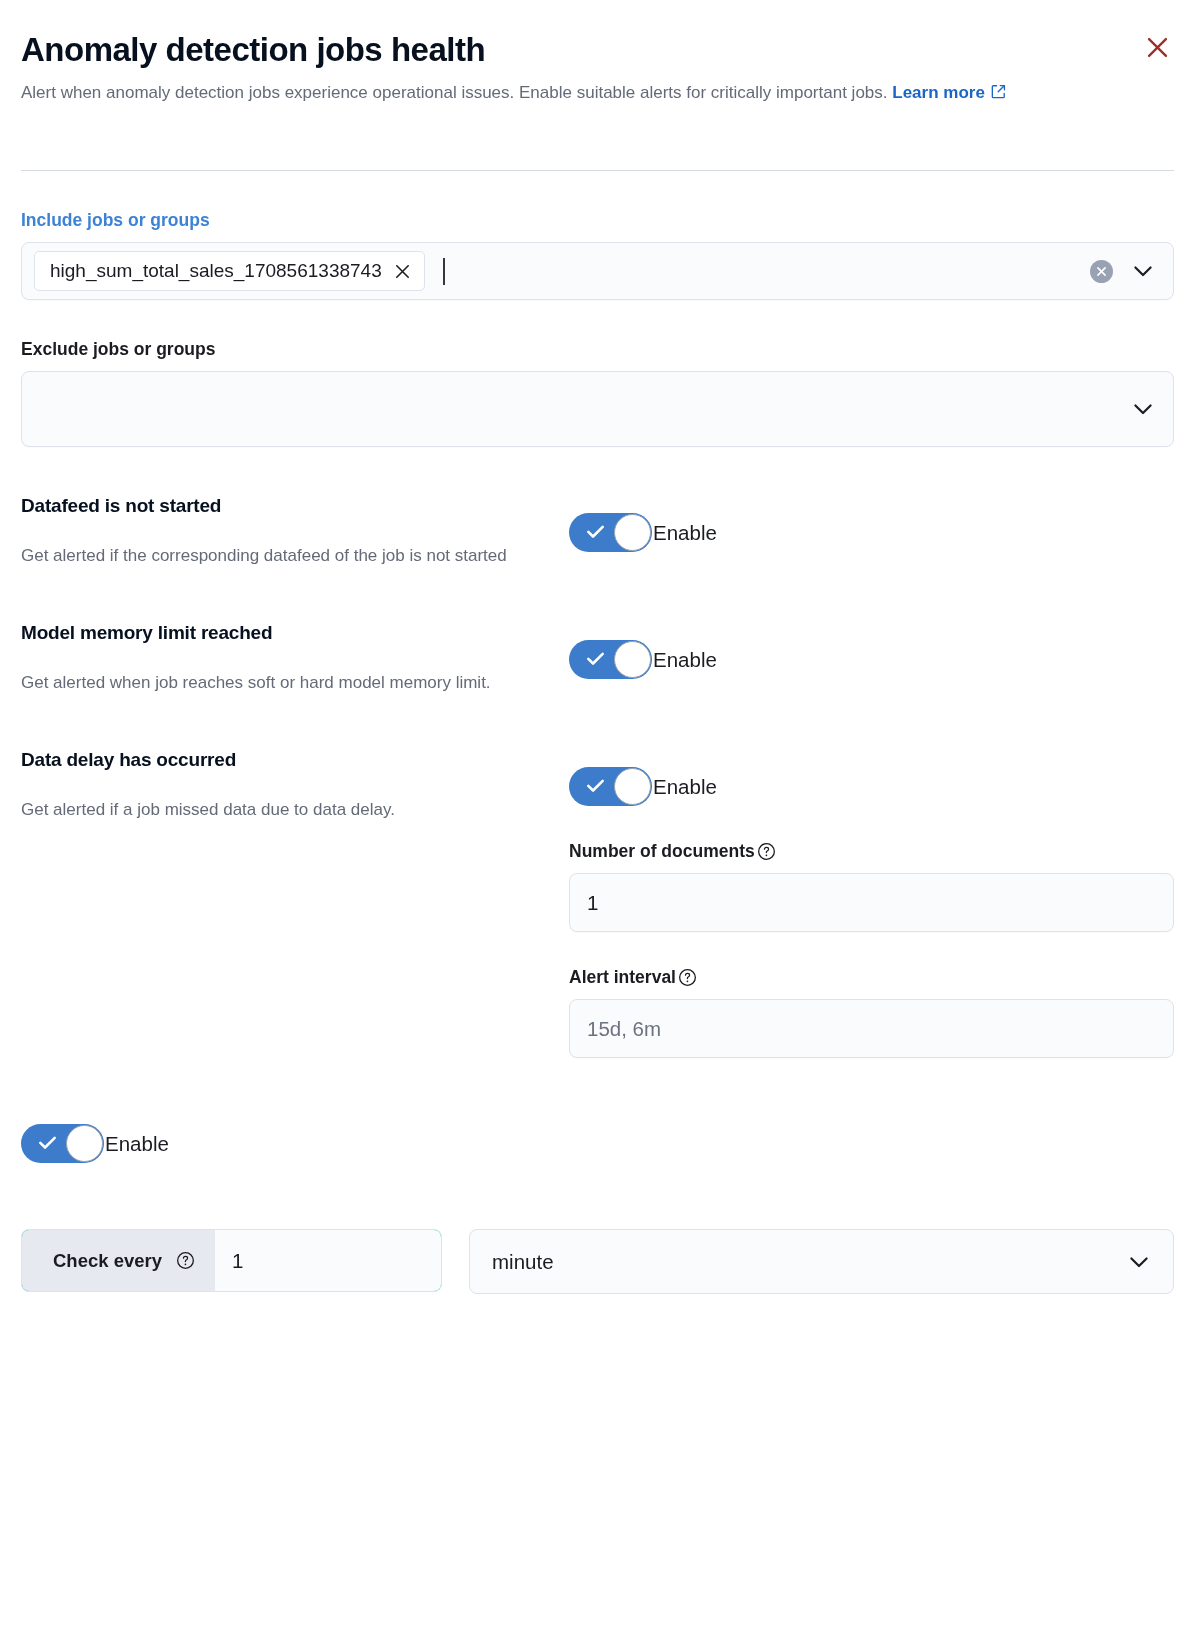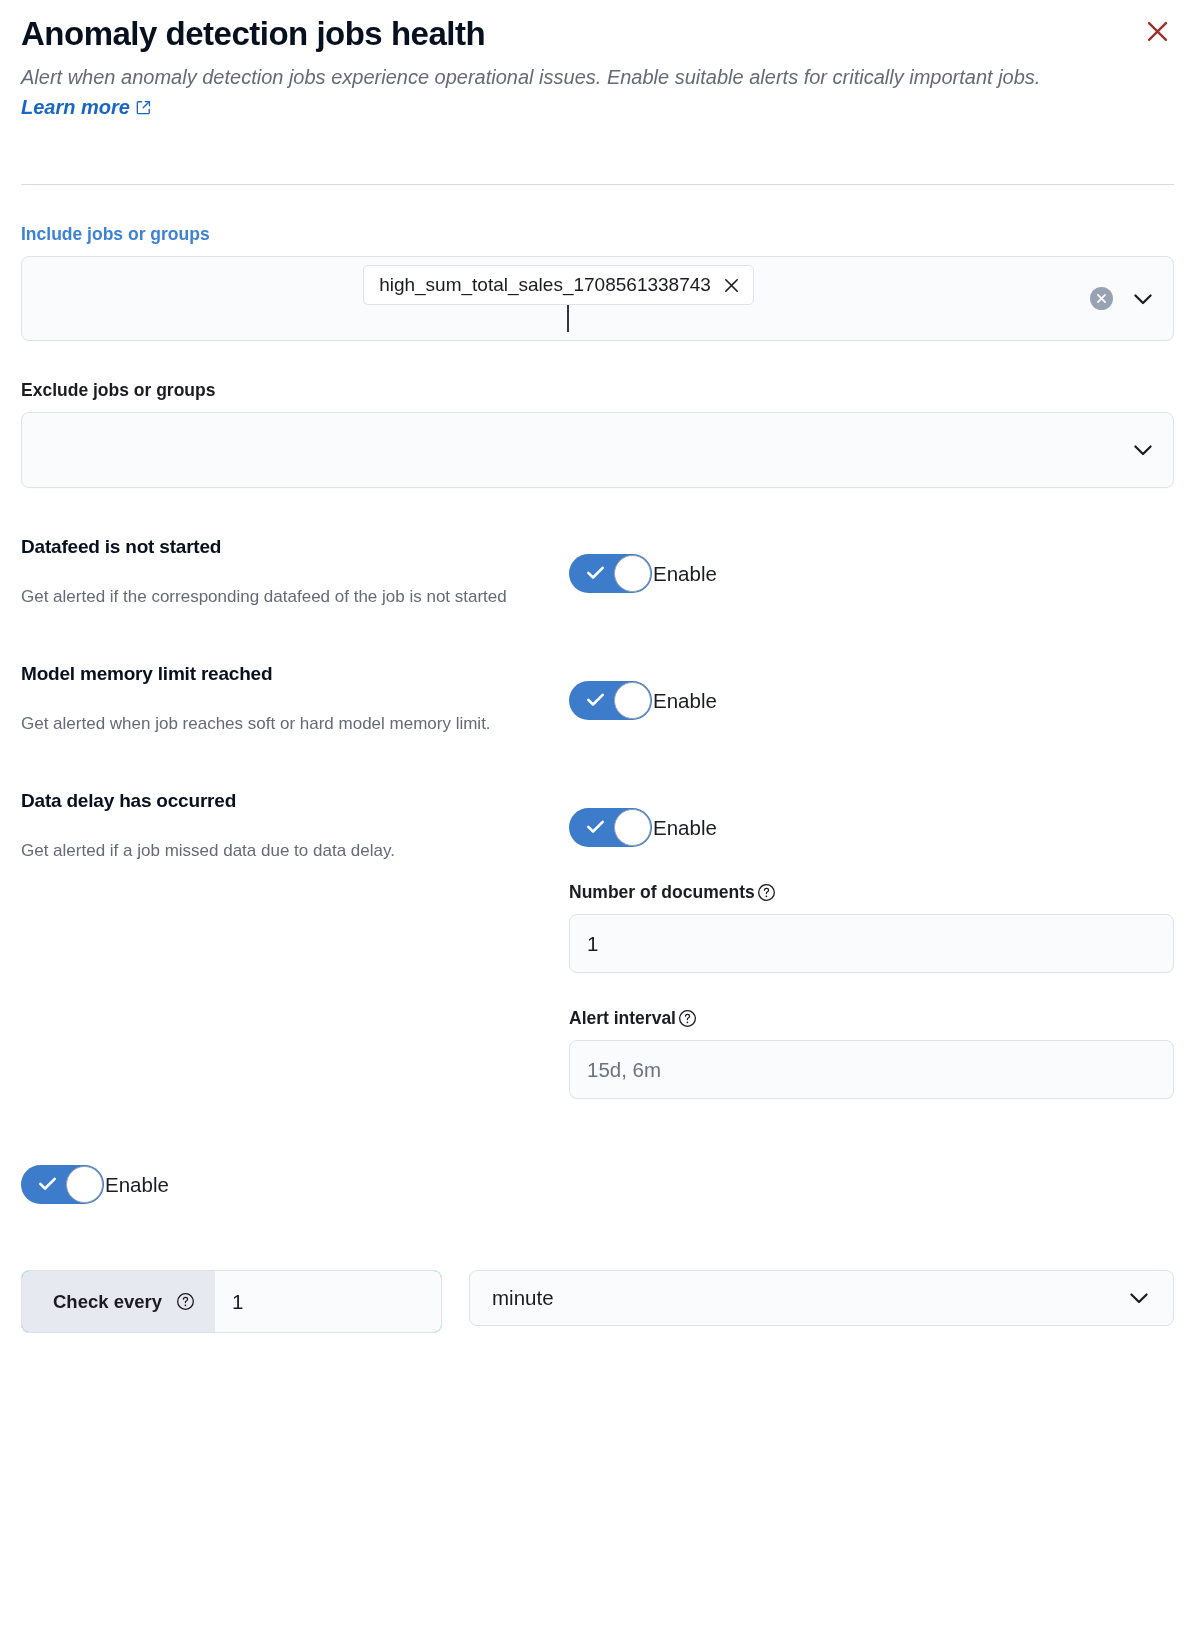--- a/index.html
+++ b/index.html
@@ -13,46 +13,45 @@
     height: 1648px;
     font-family: "Liberation Sans", sans-serif;
     color: #1a1c21;
     overflow: hidden;
     position: relative;
   }
 
   .flyout {
     width: 1195px;
     height: 1648px;
-    padding: 0 21px;
+    padding: 16px 21px;
     position: relative;
   }
 
   
   .header {
     padding-top: 8px;
     position: relative;
   }
   .page-title {
     font-size: 33px;
     line-height: 40px;
     font-weight: 700;
     letter-spacing: -0.5px;
     color: #07101f;
     margin: 0;
     padding-top: 6px;
   }
   .page-subtitle {
-    font-size: 20px;
+    font-size: 17px;
     line-height: 30px;
     color: #646a77;
     margin: 8px 0 0 0;
     max-width: 1040px;
     font-weight: 400;
-    font-style: italic;
   }
   .learn-more {
     color: #1a66c7;
     font-weight: 700;
     text-decoration: none;
     white-space: nowrap;
   }
   .ext-icon {
     display: inline-block;
     vertical-align: -2px;
@@ -94,21 +93,20 @@
   .combo {
     position: relative;
     border: 1px solid #dfe2ea;
     border-radius: 8px;
     background: #fafbfd;
     min-height: 58px;
     display: flex;
     align-items: center;
     padding: 8px 90px 8px 12px;
     box-shadow: 0 1px 1px rgba(0,0,0,0.02);
-    flex-direction: column;
   }
   .combo.empty { min-height: 76px; padding-right: 70px; }
 
   .pill {
     display: inline-flex;
     align-items: center;
     gap: 11px;
     background: #ffffff;
     border: 1px solid #dfe2ea;
     border-radius: 5px;
@@ -280,21 +278,21 @@
     padding: 0 17px;
     outline: none;
     min-width: 0;
   }
   .select-box {
     flex: 1 1 auto;
     position: relative;
     border: 1px solid #dfe2ea;
     border-radius: 8px;
     background: #fafbfd;
-    height: 56px;
+    height: 65px;
     display: flex;
     align-items: center;
     padding: 0 50px 0 22px;
     font-size: 20.5px;
     color: #1a1c21;
     cursor: pointer;
   }
   .select-chev {
     position: absolute;
     right: 20px;

